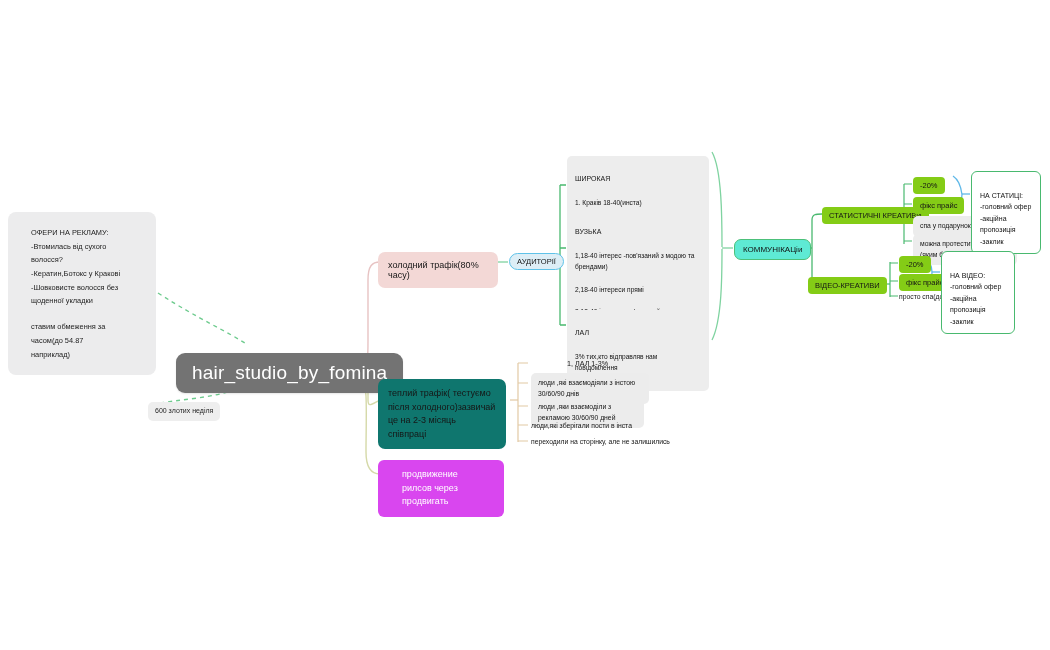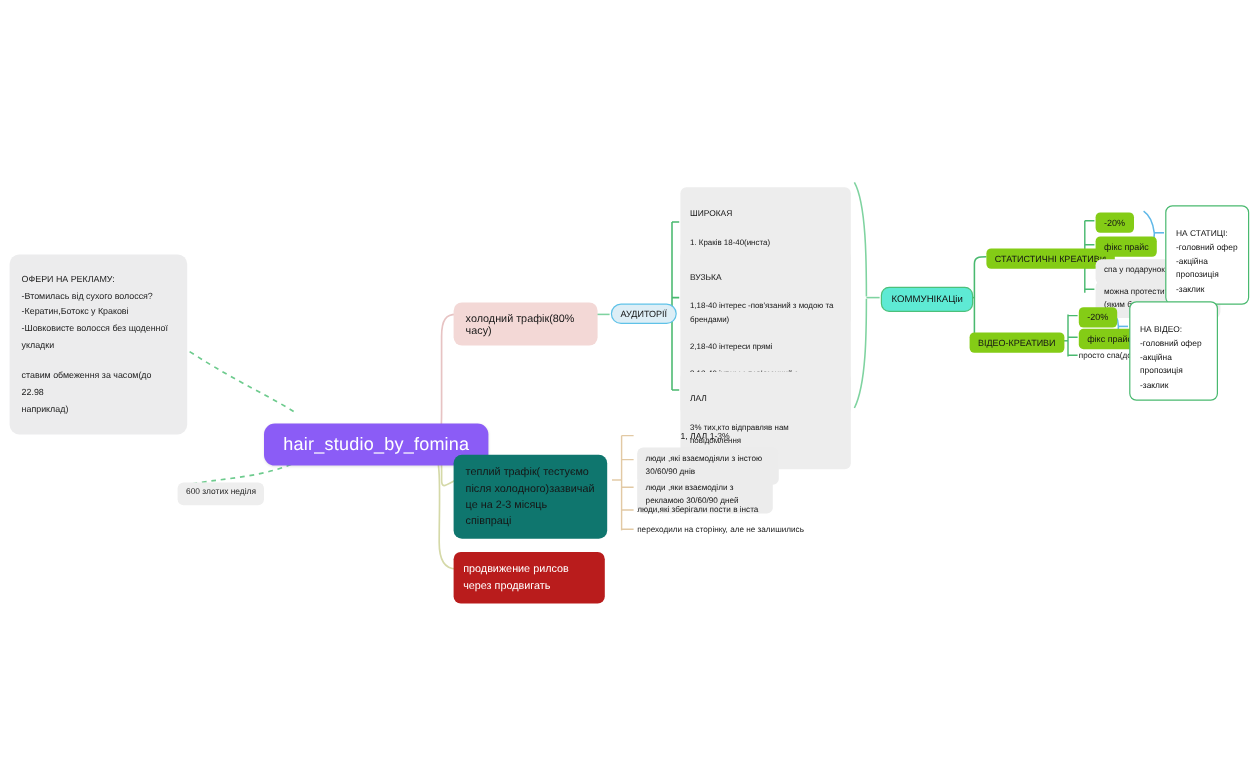--- a/index.html
+++ b/index.html
@@ -8,43 +8,42 @@
     font-family:"Liberation Sans","DejaVu Sans",sans-serif;
     -webkit-font-smoothing:antialiased;
   }
   #canvas{position:relative;width:1050px;height:650px;}
   svg.links{position:absolute;left:0;top:0;width:1050px;height:650px;pointer-events:none;}
 
   .node{position:absolute;box-sizing:border-box;}
 
   
   .central{
-    background:#8b5cf6;color:#ffffff;border-radius:9px;
-    font-size:15px;letter-spacing:.2px;
+    background:#737373;color:#ffffff;border-radius:9px;
+    font-size:19px;letter-spacing:.2px;
     padding:9px 16px;white-space:nowrap;
     box-shadow:0 1px 2px rgba(0,0,0,.10);
-    margin-left:44px;
   }
   
   .offer{
     background:#ececed;border-radius:8px;color:#1c1c1c;
-    font-size:7.4px;line-height:1.85;padding:14px 10px;
+    font-size:7.4px;line-height:1.85;padding:14px 23px;
   }
   .offer .gap{height:12px;}
 
   
   .chip{
     background:#eeeeee;border-radius:5px;color:#1f1f1f;
     font-size:7px;padding:4px 7px;line-height:1.5;
   }
 
   
   .b-cold{background:#f3d8d6;border-radius:7px;color:#161616;font-size:9px;padding:8px 10px;}
   .b-warm{background:#0f766e;border-radius:7px;color:#161616;font-size:9px;line-height:1.5;padding:8px 10px;}
-  .b-reels{background:#b91c1c;border-radius:6px;color:#ffffff;font-size:9px;line-height:1.5;padding:8px 8px;}
+  .b-reels{background:#d946ef;border-radius:6px;color:#ffffff;font-size:9px;line-height:1.5;padding:8px 24px;}
 
   
   .pill-aud{
     background:#ddeef6;border:1.3px solid #5fc2e8;border-radius:11px;
     color:#111;font-size:7.5px;padding:3px 7px;white-space:nowrap;
   }
   .pill-com{
     background:#5eead4;border:1.4px solid #4cc07a;border-radius:7px;
     color:#111;font-size:8px;padding:5px 8px;white-space:nowrap;
   }
@@ -120,21 +119,21 @@
     <path d="M518,363 L518,442" stroke="#e2c9a4" stroke-width="1.2" fill="none"></path>
     <path d="M518,363 L528,363 M518,383 L528,383 M518,406 L528,406 M518,425 L528,425 M518,441 L528,441" stroke="#e2c9a4" stroke-width="1.2" fill="none"></path>
   </svg>
 
   <div class="node offer" style="left:8px;top:212px;width:148px;">
     <div>ОФЕРИ НА РЕКЛАМУ:</div>
     <div>-Втомилась від сухого волосся?</div>
     <div>-Кератин,Ботокс у Кракові</div>
     <div>-Шовковисте волосся без щоденної укладки</div>
     <div class="gap"></div>
-    <div>ставим обмеження за часом(до 22.98</div>
+    <div>ставим обмеження за часом(до 54.87</div>
     <div>наприклад)</div>
   </div>
 
   <div class="node central" style="left:176px;top:353px;">
     <span>hair_studio_by_fomina</span>
   </div>
 
   <div class="node chip" style="left:148px;top:402px;">
     <span>600 злотих неділя</span>
   </div>

